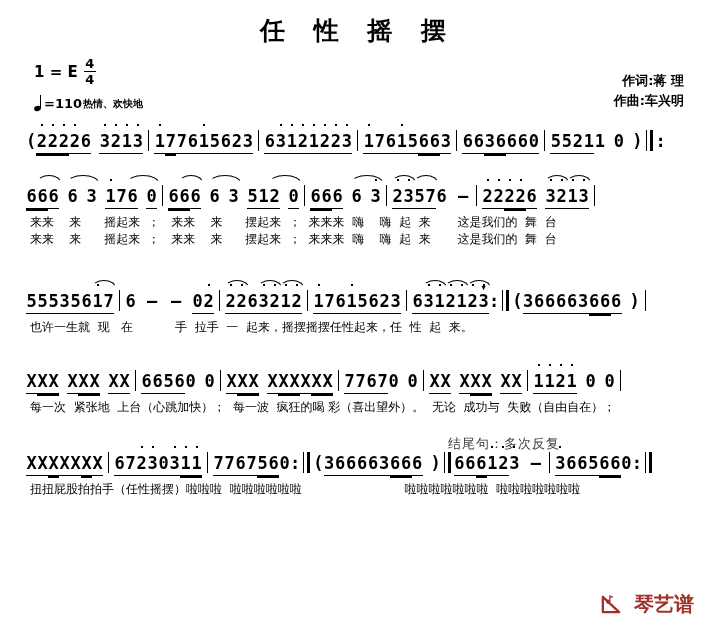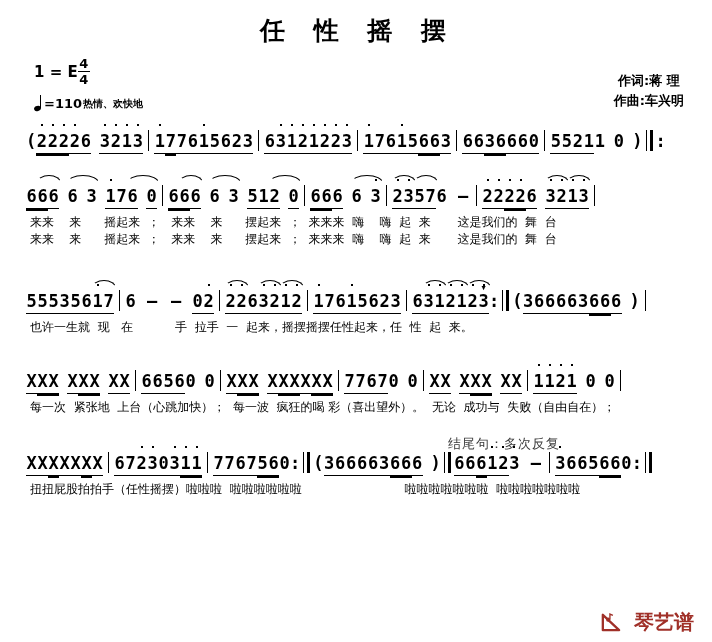--- a/index.html
+++ b/index.html
@@ -6,29 +6,29 @@
   body{
     width:712px;height:642px;position:relative;overflow:hidden;
     font-family:"DejaVu Sans",sans-serif;color:#000;
   }
   .sheet{padding:10px 16px 0 20px;}
   h1.title{
     margin:4px 0 10px 0;text-align:center;
     font-size:25px;font-weight:700;letter-spacing:10px;
   }
   .meta{display:flex;justify-content:space-between;align-items:flex-start;margin:0 4px 2px 14px;height:58px;}
-  .keyrow{font-size:15px;font-weight:600;display:flex;align-items:center;}
+  .keyrow{font-size:15px;font-weight:600;display:flex;align-items:center;gap:6px;}
   .frac{display:inline-flex;flex-direction:column;align-items:center;font-size:13px;line-height:13px;font-weight:600;}
   .fbar{display:block;width:12px;height:1px;background:#000;margin:1px 0;}
   .temporow{font-size:13px;font-weight:600;margin-top:8px;display:flex;align-items:flex-end;}
   .qnote{display:inline-block;position:relative;width:9px;height:17px;margin-right:1px;}
   .qnote::before{content:"";position:absolute;bottom:0;left:0;width:7px;height:5px;background:#000;border-radius:50%;transform:rotate(-18deg);}
   .qnote::after{content:"";position:absolute;left:6px;bottom:3px;width:1px;height:13px;background:#000;}
   .tdesc{font-size:10px;font-weight:600;margin-left:1px;}
-  .meta-right{font-size:13px;font-weight:700;line-height:20px;text-align:center;margin-right:8px;margin-top:14px;margin-left:26px;}
+  .meta-right{font-size:13px;font-weight:700;line-height:20px;text-align:right;margin-right:8px;margin-top:14px;margin-left:26px;}
   
   .system{position:relative;}
   .notes{
     position:relative;font-family:"DejaVu Sans Mono",monospace;
     font-weight:700;font-size:17px;line-height:24px;
     padding:12px 0 4px 6px;white-space:nowrap;
   }
   .nt{display:inline-block;width:11px;text-align:center;position:relative;}
   .nt.u1{border-bottom:1px solid #000;}
   .nt.u2{border-bottom:1px solid #000;box-shadow:0 2px 0 0 #000;}
@@ -42,21 +42,21 @@
   .arc{position:absolute;top:3px;height:6px;border:1px solid transparent;border-top:1.4px solid #000;border-radius:50% 50% 0 0/100% 100% 0 0;}
   
   .lyrics{font-size:12px;line-height:15px;white-space:pre;padding-left:10px;margin-top:2px;}
   .annotation{position:absolute;left:428px;top:-4px;font-size:13px;color:#3a3a3a;letter-spacing:1px;}
   .sys1{margin-bottom:14px;}
   .sys2{margin-bottom:30px;}
   .sys3{margin-bottom:22px;}
   .sys4{margin-bottom:24px;}
   .sys5{margin-top:14px;}
   
-  .logo{position:absolute;right:18px;bottom:6px;display:flex;align-items:center;gap:12px;font-weight:700;font-size:20px;}
+  .logo{position:absolute;right:18px;bottom:24px;display:flex;align-items:center;gap:12px;font-weight:700;font-size:20px;}
   .logo svg{display:block;}
 </style>
 </head>
 <body>
 
 <div class="sheet">
 
   <h1 class="title">任  性  摇  摆</h1>
 
   <div class="meta">

